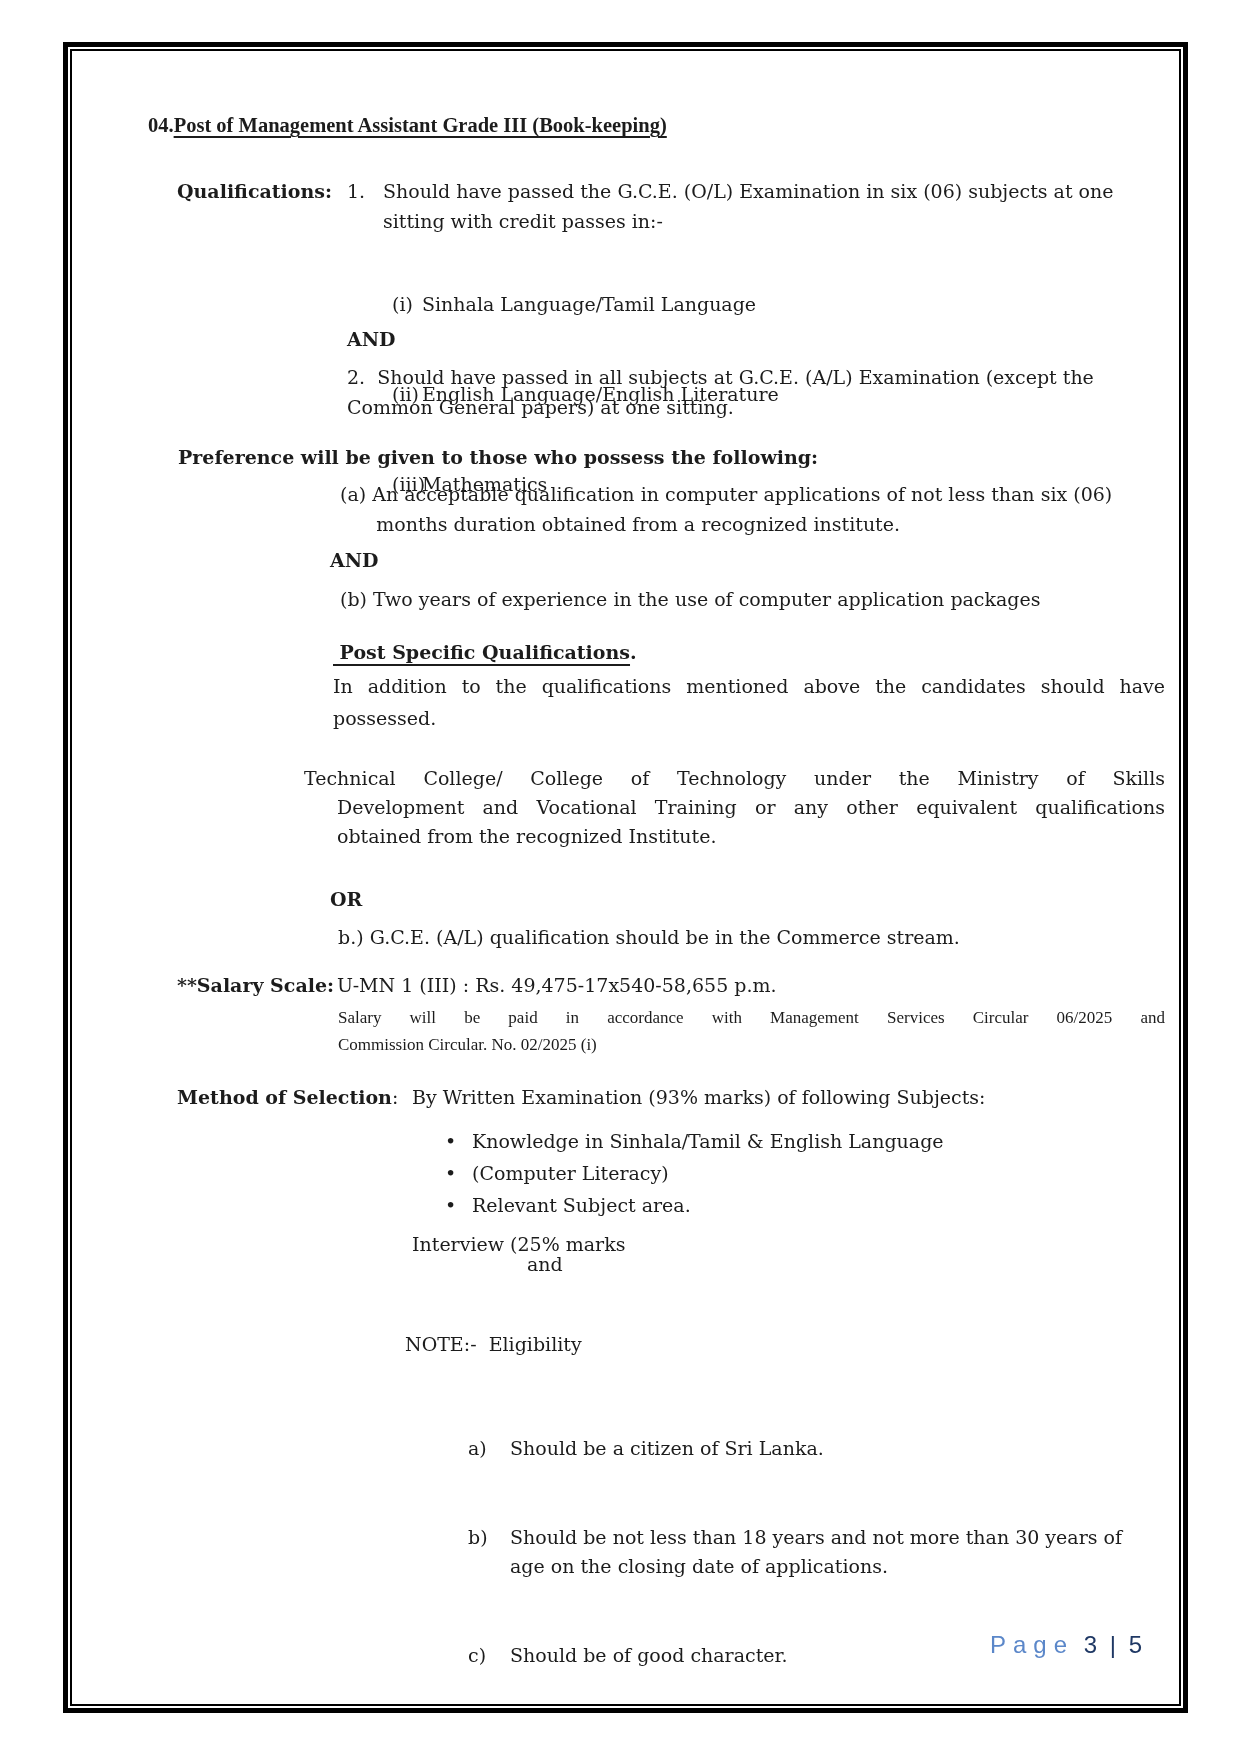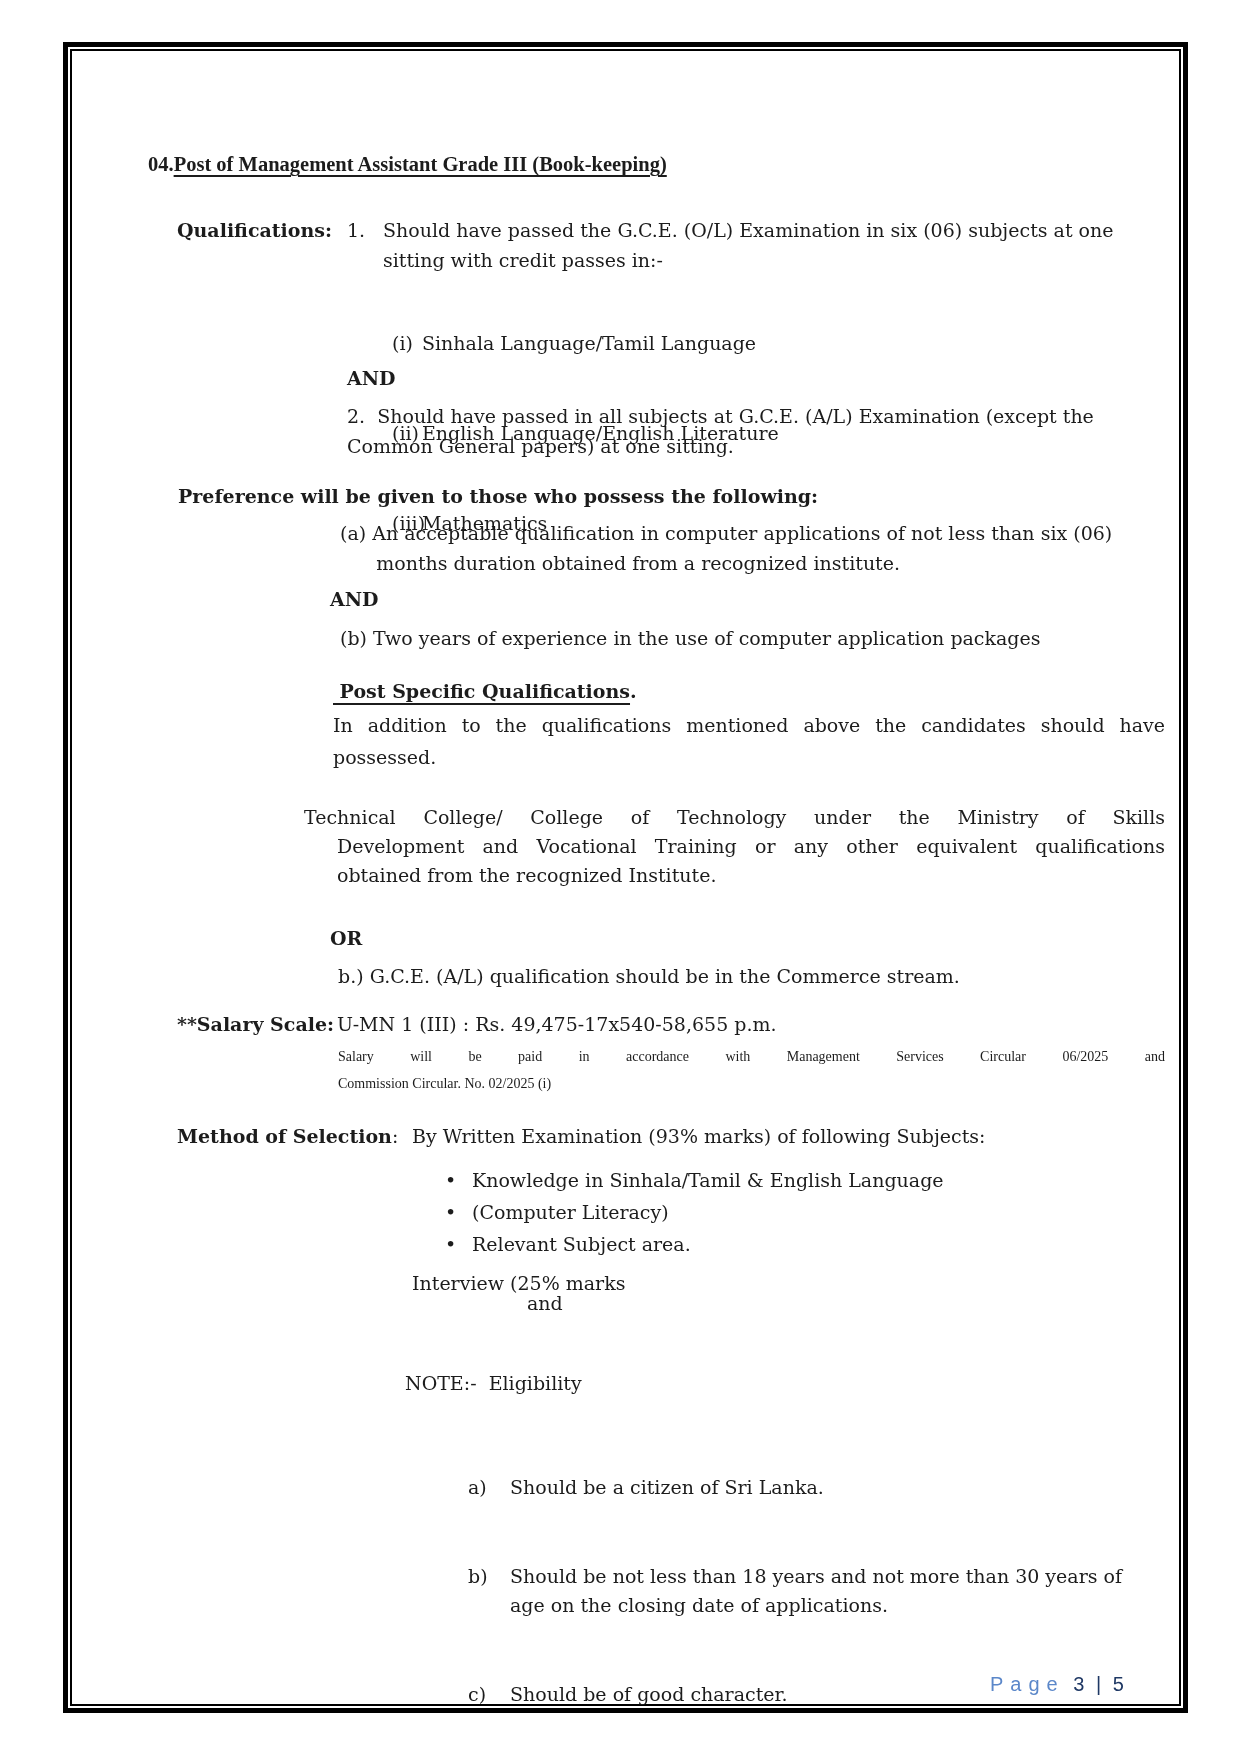--- a/index.html
+++ b/index.html
@@ -10,51 +10,51 @@
     font-family:"DejaVu Serif", serif;
     color:#1c1c1c;
     overflow:hidden;
   }
   
   .frame{
     position:absolute;left:63px;top:42px;width:1111px;height:1657px;
     border:5px solid #000;padding:2px;
   }
   .frame-inner{width:100%;height:100%;border:2px solid #000;box-sizing:border-box;}
-  .blk{position:absolute;font-size:19px;line-height:30px;white-space:pre;margin-top:39px;}
+  .blk{position:absolute;font-size:19px;line-height:30px;white-space:pre;}
   .b{font-weight:bold;}
   .title{
     left:148px;top:111px;
     font-family:"Liberation Serif", serif;
     font-size:20.5px;font-weight:bold;line-height:28px;
   }
   .title .u{text-decoration:underline;text-decoration-thickness:2px;text-underline-offset:4px;}
   .row{display:flex;}
   .lab-qual{width:170px;font-weight:bold;flex:0 0 auto;}
   .num-col{width:36px;flex:0 0 auto;}
   .roman-row{display:flex;line-height:30px;}
   .roman-num{width:30px;flex:0 0 auto;}
   .psq .u{text-decoration:underline;text-decoration-thickness:2px;text-underline-offset:5px;white-space:pre;}
   .jlines{white-space:normal;}
   .jlines > div{text-align:justify;text-align-last:justify;}
   .jlines > div:last-child{text-align-last:auto;}
   .hang{padding-left:33px;}
   .hang > div:first-child{text-indent:-33px;}
-  .circular{font-family:"Liberation Serif", serif;font-size:14px;line-height:27px;}
+  .circular{font-family:"Liberation Serif", serif;font-size:17px;line-height:27px;}
   .lab-salary{width:160px;font-weight:bold;flex:0 0 auto;}
   .lab-method{width:235px;flex:0 0 auto;}
   .bullets > div{line-height:32px;}
   .bullets > div::before{content:"\2022";display:inline-block;width:27px;}
   .elig-row{display:flex;line-height:29px;}
   .elig-lab{width:42px;flex:0 0 auto;}
   .elig-txt{white-space:pre;}
   .footer{
     left:990px;top:1630px;
     font-family:"Liberation Sans", sans-serif;
-    font-size:20px;line-height:30px;white-space:pre;
+    font-size:24px;line-height:30px;white-space:pre;
   }
   .footer .pg{color:#5b87c9;letter-spacing:7px;}
   .footer .no{color:#1f3864;letter-spacing:3px;}
 </style>
 </head>
 <body>
 
 <div class="page">
 
   <div class="frame">

